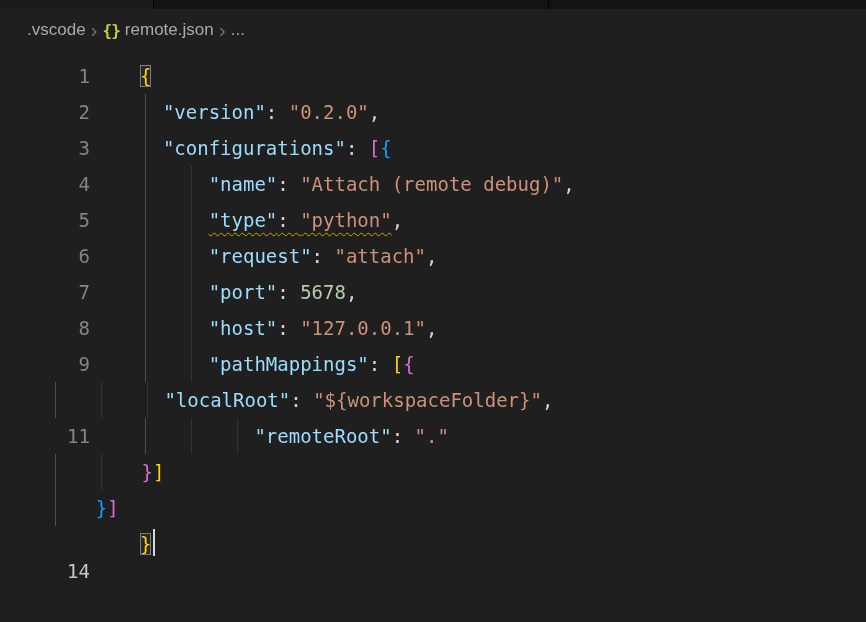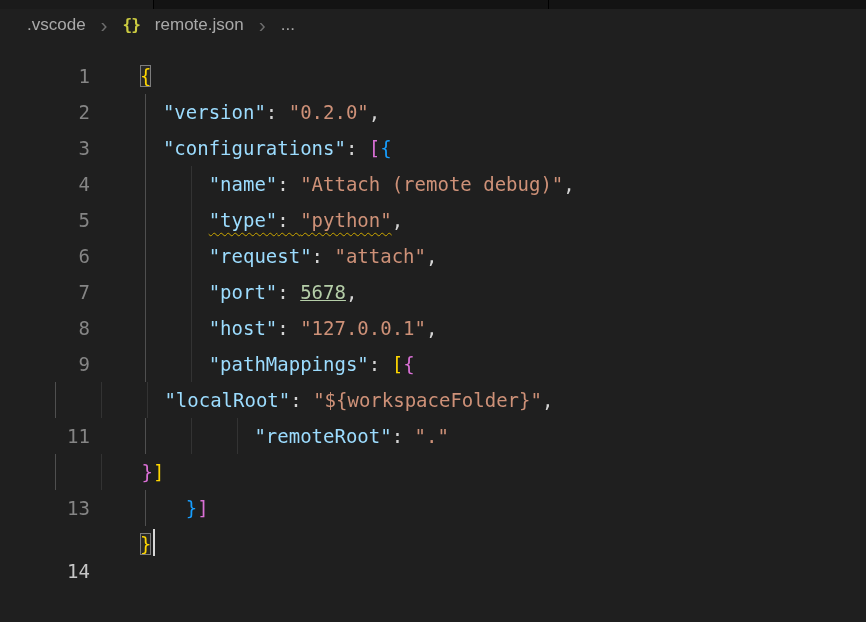--- a/index.html
+++ b/index.html
@@ -8,21 +8,21 @@
     background:var(--bg,#1f1f1f);
     font-family:"Liberation Sans",sans-serif;
   }
   
   .tabstrip{height:9px;background:#131313;position:relative;}
   .tabstrip .seg1{position:absolute;left:0;top:0;bottom:0;width:153px;background:#1b1b1b;}
   .tabstrip .sep{position:absolute;top:0;bottom:0;width:1px;background:#000;}
 
   
   .breadcrumb{
-    display:flex;gap:15px;
+    display:flex;align-items:center;gap:5px;
     height:30px;margin-top:6px;padding-left:27px;
     font-size:17px;color:var(--crumb,#a9a9a9);
   }
   .breadcrumb .chev{color:#6e6e6e;font-size:21px;line-height:1;transform:translateY(-1px);}
   .breadcrumb .jsonicon{
     color:var(--jsonIcon,#cbcb41);
     font-family:"DejaVu Sans Mono",monospace;
     font-size:16px;font-weight:bold;letter-spacing:-1px;
   }
   .breadcrumb .crumb{cursor:default;}
@@ -41,21 +41,21 @@
   }
   .line.active .ln{color:var(--gutterActive,#c6c6c6);margin-top:27px;}
   .code{
     margin-left:50px;white-space:pre;position:relative;
     color:var(--pun,#d4d4d4);
   }
   .guide{position:absolute;top:0;bottom:0;width:1px;background:#333333;}
   .guide.g0{background:#4f4f4f;}
   .tk.key{color:var(--key,#9cdcfe);}
   .tk.str{color:var(--str,#ce9178);}
-  .tk.num{color:var(--num,#b5cea8);text-decoration:underline;}
+  .tk.num{color:var(--num,#b5cea8);}
   .tk.pun{color:var(--pun,#d4d4d4);}
   .tk.b1{color:var(--b1,#ffd700);}
   .tk.b2{color:var(--b2,#da70d6);}
   .tk.b3{color:var(--b3,#179fff);}
   .tk.m{outline:1px solid #7d7d7d;outline-offset:-1px;background:rgba(130,130,130,.10);}
   .tk.sq{
     text-decoration-line:underline;
     text-decoration-style:wavy;
     text-decoration-color:var(--warn,#cca700);
     text-decoration-thickness:1px;
@@ -126,20 +126,19 @@
       <div class="code"><span class="guide g0" style="left: calc(0ch + 5px);"></span><span class="guide" style="left: calc(4ch + 5px);"></span><span class="guide" style="left: calc(8ch + 5px);"></span><span class="tk">          </span><span class="tk key">"localRoot"</span><span class="tk pun">: </span><span class="tk str">"${workspaceFolder}"</span><span class="tk pun">,</span></div>
     </div>
     <div class="line">
       <div class="ln">11</div>
       <div class="code"><span class="guide g0" style="left: calc(0ch + 5px);"></span><span class="guide" style="left: calc(4ch + 5px);"></span><span class="guide" style="left: calc(8ch + 5px);"></span><span class="tk">          </span><span class="tk key">"remoteRoot"</span><span class="tk pun">: </span><span class="tk str">"."</span></div>
     </div>
     <div class="line">
       <div class="code"><span class="guide g0" style="left: calc(0ch + 5px);"></span><span class="guide" style="left: calc(4ch + 5px);"></span><span class="tk">        </span><span class="tk b2">}</span><span class="tk b1">]</span></div>
     </div>
     <div class="line">
-      <div class="ln">13</div>
       <div class="code"><span class="guide g0" style="left: calc(0ch + 5px);"></span><span class="tk">    </span><span class="tk b3">}</span><span class="tk b2">]</span></div>
     </div>
     <div class="line active">
       <div class="ln">14</div>
       <div class="code"><span class="tk b1 m">}</span><span class="cursor"></span></div>
     </div>
   </div>
 
 </body></html>

